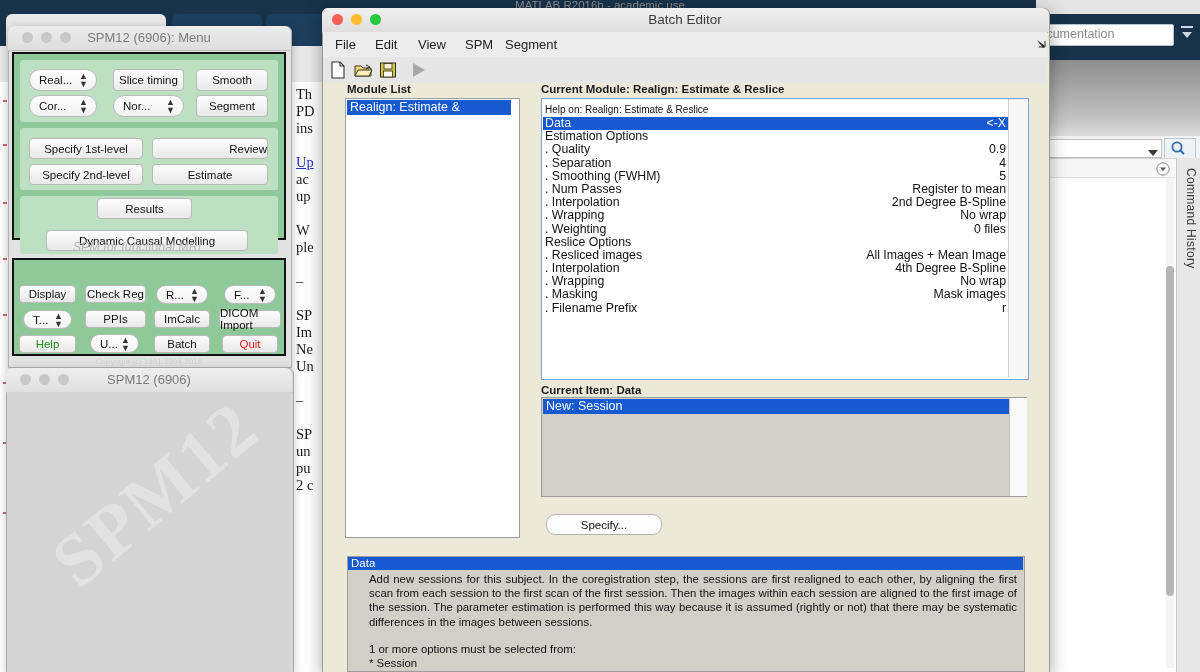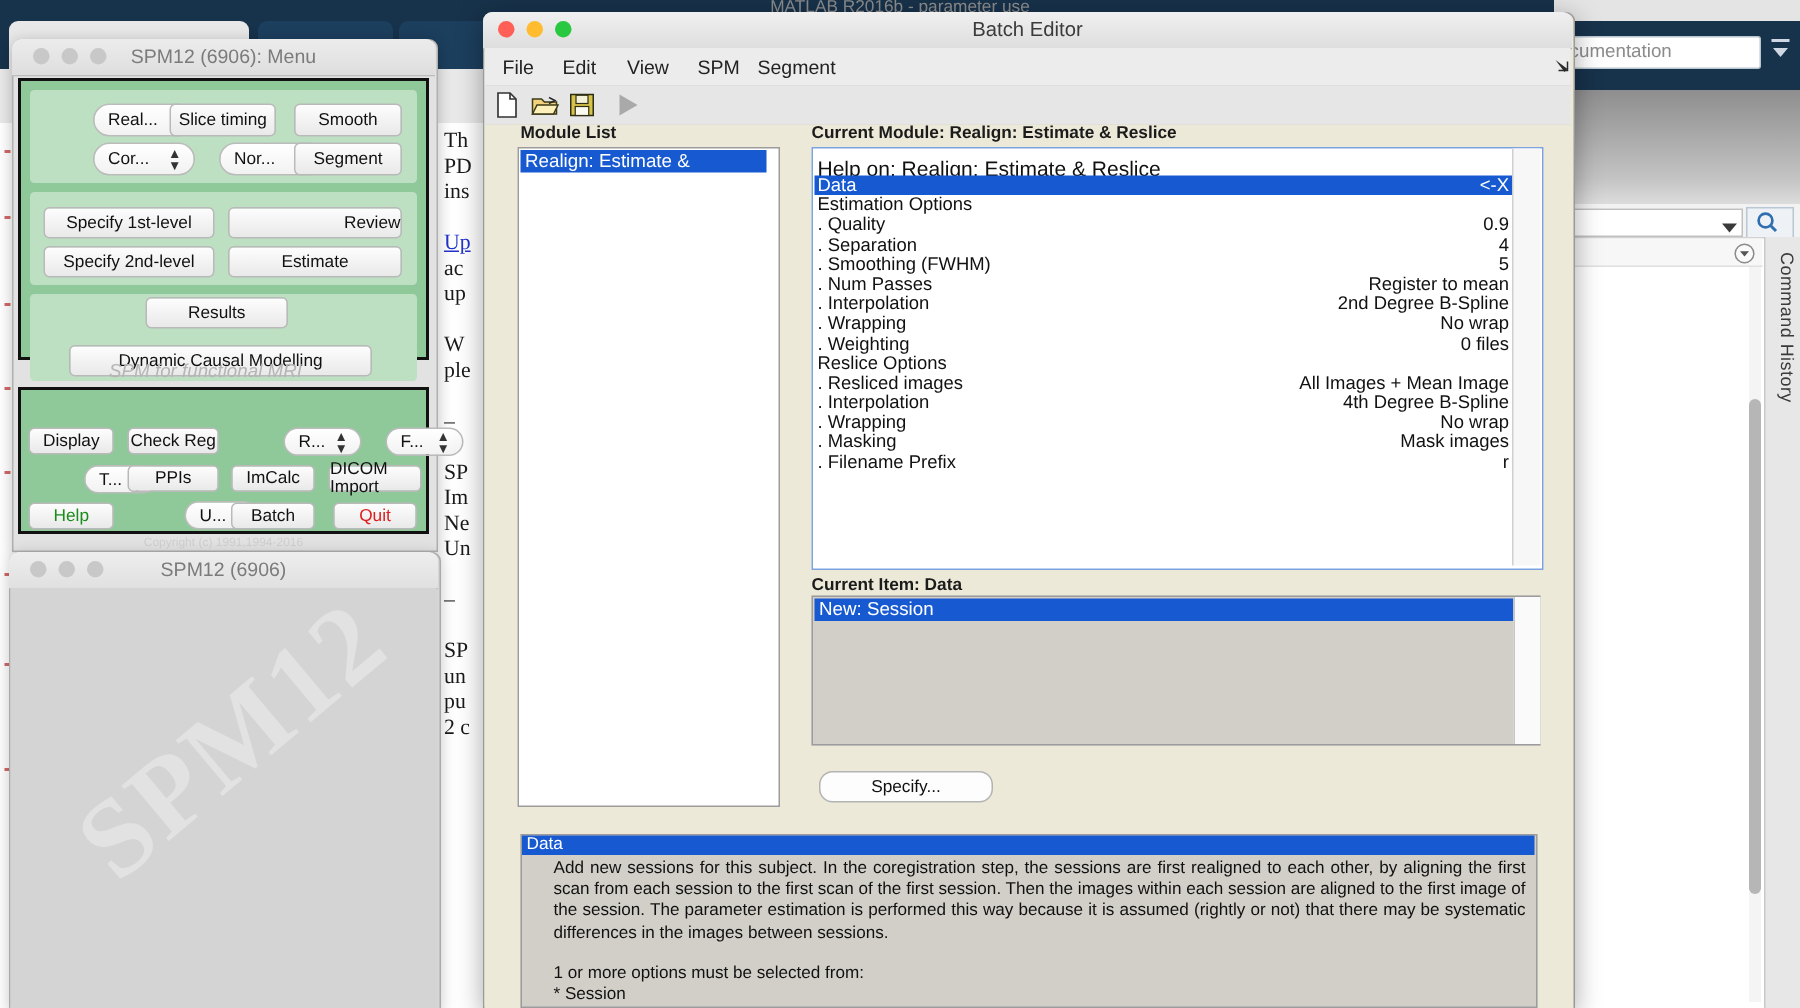--- a/index.html
+++ b/index.html
@@ -66,21 +66,21 @@
      border:2px solid #111;box-sizing:border-box;}
   #spm-grp1{left:20px;top:60px;width:258px;height:62px;background:#bde0c3;border-radius:3px;}
   #spm-grp2{left:20px;top:128px;width:258px;height:62px;background:#bde0c3;border-radius:3px;}
   #spm-grp3{left:20px;top:196px;width:258px;height:36px;background:#bde0c3;border-radius:3px;}
 
   .sbtn{position:absolute;background:linear-gradient(180deg,#fdfdfd,#e9e9e9);
      border:1px solid #b9b9b9;border-radius:4px;font-size:11.5px;color:#111;
      display:flex;align-items:center;justify-content:center;box-sizing:border-box;}
   .spop{position:absolute;background:linear-gradient(180deg,#ffffff,#f2f2f2);
      border:1px solid #bbb;border-radius:12px;font-size:11.5px;color:#111;
-     display:flex;align-items:center;box-sizing:border-box;padding-left:9px;margin-left:33px;}
+     display:flex;align-items:center;box-sizing:border-box;padding-left:9px;}
   .spop .updown{position:absolute;right:8px;top:50%;transform:translateY(-50%);
      font-size:9px;line-height:8px;color:#333;text-align:center;}
 
   #spm-footer-label{left:0;top:240px;width:274px;height:20px;text-align:center;
      font-size:12.5px;color:#b5b5b5;font-style:italic;}
   #spm-green-bottom{left:12px;top:258px;width:274px;height:98px;background:#8fc99a;
      border:2px solid #111;box-sizing:border-box;}
   #spm-copyright{left:12px;top:357px;width:274px;text-align:center;font-size:8px;color:#cfcfcf;}
 
   
@@ -120,21 +120,21 @@
   .vscroll{position:absolute;background:#fbfbfb;border-left:1px solid #c8c8c8;}
 
   
   #module-list-label{left:347px;top:83px;}
   #module-list{left:345px;top:98px;width:175px;height:440px;}
   #module-list-item{left:347px;top:100px;width:164px;height:15px;}
 
   
   #current-module-label{left:541px;top:83px;}
   #help-box{left:541px;top:98px;width:486px;height:280px;border:1px solid #7aa3e0;background:#fff;}
-  #help-title{position:absolute;left:545px;top:104px;font-size:14px;color:#111;}
+  #help-title{position:absolute;left:545px;top:104px;font-size:10px;color:#111;}
   #opt-list{position:absolute;left:543px;top:117px;width:465px;height:255px;}
   .opt-row{position:relative;height:13.2px;font-size:12.3px;color:#111;line-height:13.2px;}
   .opt-row .k{position:absolute;left:2px;white-space:nowrap;}
   .opt-row .v{position:absolute;right:2px;white-space:nowrap;}
   .opt-row.sel{background:#1659d1;color:#fff;}
   #help-scroll{left:1008px;top:99px;width:18px;height:278px;background:#f7f7f7;border-left:1px solid #cfcfcf;}
 
   
   #current-item-label{left:541px;top:384px;}
   #item-box{left:541px;top:397px;width:486px;height:100px;background:#d2cfc8;border:1px solid #9c9c9c;box-sizing:border-box;}
@@ -199,21 +199,21 @@
     <div class="ln">–</div>
     <div class="ln">&nbsp;</div>
     <div class="ln">SP</div>
     <div class="ln">un</div>
     <div class="ln">pu</div>
     <div class="ln">2 c</div>
   </div>
 
 <div class="abs" id="matlab-win"></div>
 <div class="abs" id="matlab-titlebar"></div>
-<div class="abs" id="matlab-title">MATLAB R2016b - parameter use</div>
+<div class="abs" id="matlab-title">MATLAB R2016b - academic use</div>
 <div class="abs" id="matlab-toolstrip"></div>
 <div class="abs" id="search-doc"></div>
 <div class="abs" id="search-doc-text">h Documentation</div>
 <div class="abs" id="minimize-strip">
   <svg width="18" height="22" viewBox="0 0 18 22">
       <rect x="3" y="4" width="12" height="2" fill="#cfd8e2"></rect>
   <path d="M9 16 L4 10 L14 10 Z" fill="#cfd8e2"></path>
     </svg>
 </div>
 <div class="abs" id="matlab-gradient"></div>

